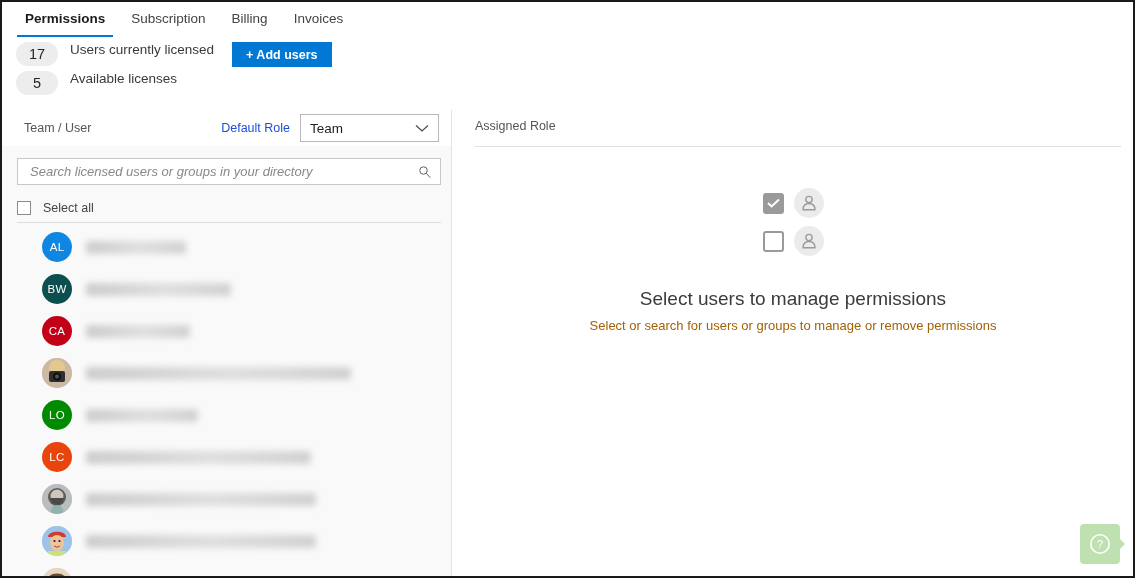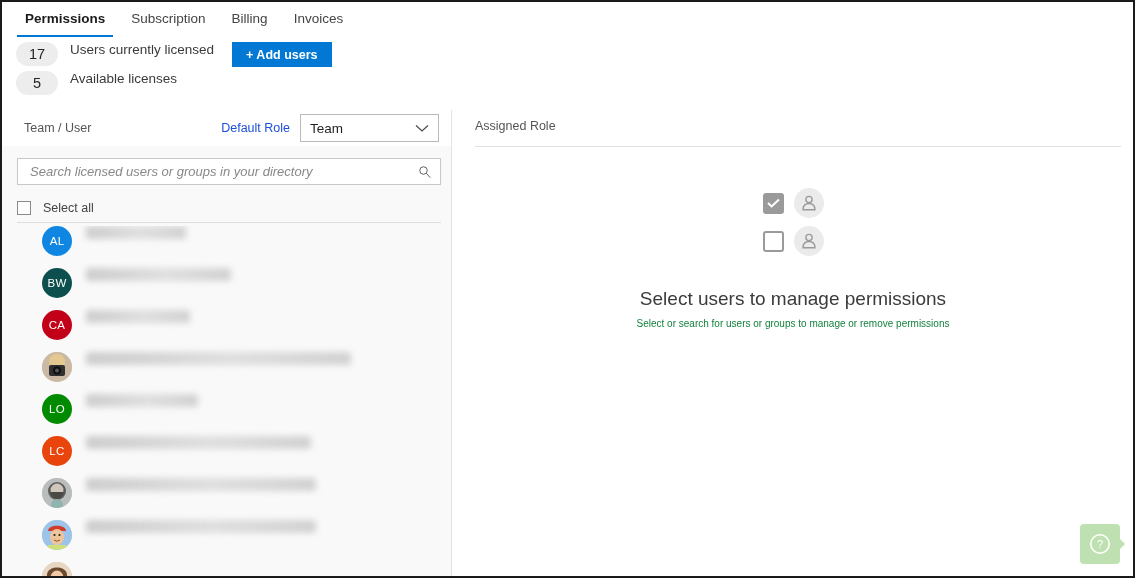--- a/index.html
+++ b/index.html
@@ -185,21 +185,21 @@
     width: 424px; height: 1px;
     background: #dedede;
   }
 
   .user-list {
     position: absolute;
     left: 0; top: 80px; right: 0; bottom: 0;
     overflow: hidden;
   }
   .user-row {
-    display: flex; 
+    display: flex; align-items: center;
     height: 42px;
     padding-left: 40px;
     cursor: pointer;
   }
   .avatar {
     width: 30px; height: 30px;
     border-radius: 50%;
     flex: 0 0 auto;
     display: flex; align-items: center; justify-content: center;
     color: #ffffff;
@@ -265,22 +265,22 @@
     background: #ebebeb;
     display: flex; align-items: center; justify-content: center;
     flex: 0 0 auto;
   }
   .es-title {
     font-size: 19px;
     color: #3b3b3b;
     margin-bottom: 8px;
   }
   .es-sub {
-    font-size: 10px;
-    color: #15803d;
+    font-size: 13px;
+    color: #a16207;
   }
 
   
   .help-widget {
     position: absolute;
     right: 13px; bottom: 12px;
     width: 40px; height: 40px;
     border-radius: 4px;
     background: #bfe0b0;
     display: flex; align-items: center; justify-content: center;

